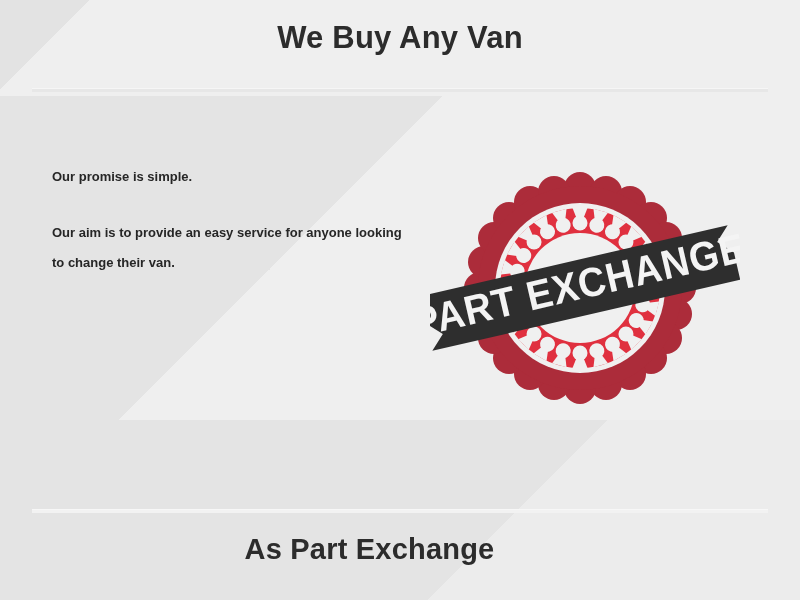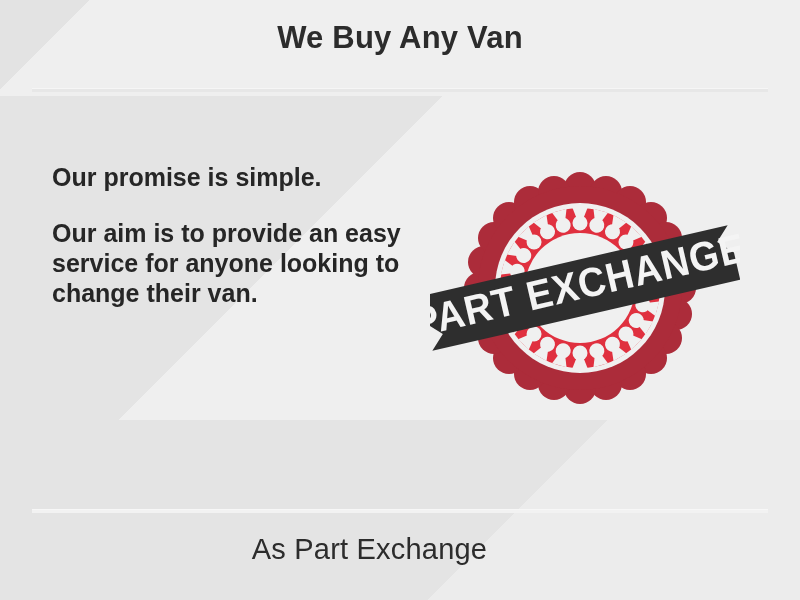--- a/index.html
+++ b/index.html
@@ -101,33 +101,33 @@
     background: #f2f2f2;
     border-top: 1px solid #f7f7f7;
   }
   .footer-title {
     position: absolute;
     left: 0;
     top: 533px;
     width: 739px;
     text-align: center;
     font-size: 29px;
-    font-weight: normal;
+    font-weight: bold;
     color: #2c2c2c;
     letter-spacing: 0.2px;
   }
 
   
   .body-copy {
     position: absolute;
     left: 52px;
     top: 162px;
     width: 360px;
     color: #262626;
-    font-size: 25px;
+    font-size: 13px;
     font-weight: bold;
     line-height: 30px;
   }
   .body-copy p {
     margin: 0 0 26px 0;
   }
   .body-copy p:last-child {
     margin-bottom: 0;
   }
 

